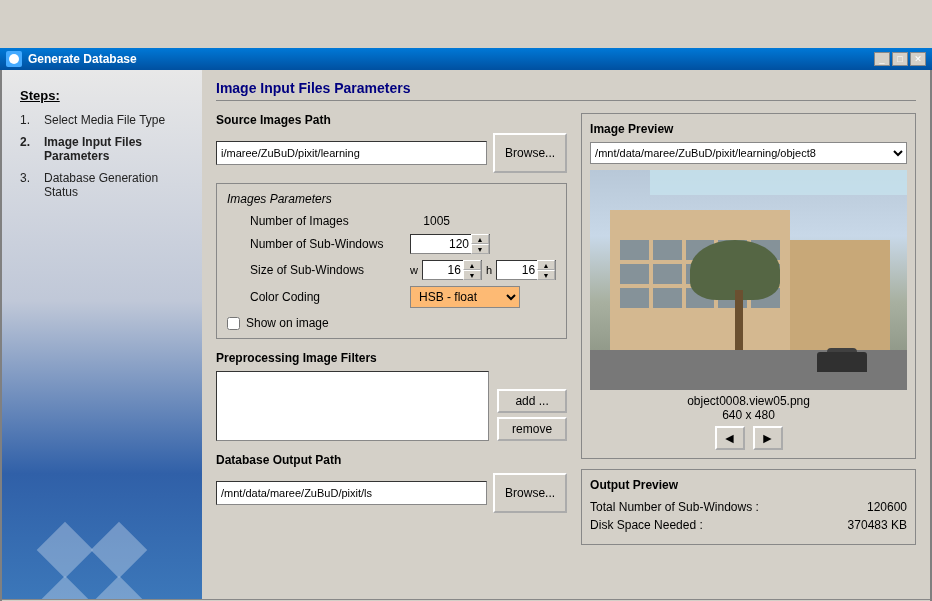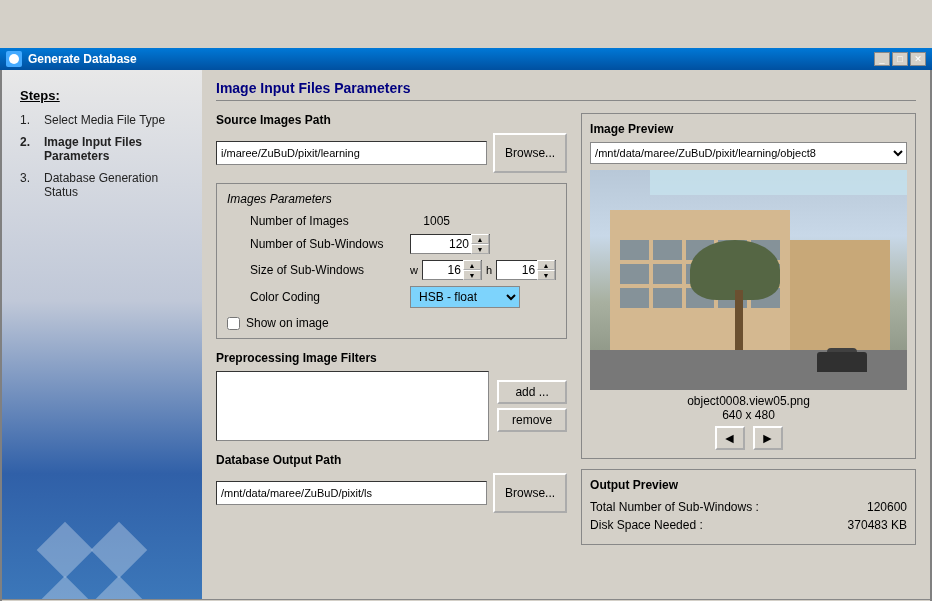--- a/index.html
+++ b/index.html
@@ -237,41 +237,41 @@
       border: none;
       background: transparent;
       text-align: right;
       font-size: 12px;
       padding: 0 2px;
       outline: none;
     }
     .dropdown-select {
       height: 22px;
       border: 1px solid #888;
-      background: #7dd3fc;
+      background: #fdba74;
       font-size: 12px;
       min-width: 110px;
       padding: 0 4px;
     }
     .checkbox-row {
       display: flex;
       align-items: center;
       gap: 6px;
       margin-top: 8px;
       font-size: 12px;
     }
 
     
     .preprocess-section {
       margin-top: 12px;
     }
     .filter-area {
       display: flex;
       gap: 8px;
-      align-items: center;
+      align-items: flex-end;
       margin-top: 6px;
     }
     .filter-list {
       flex: 1;
       height: 70px;
       border: 1px inset #888;
       background: white;
     }
     .filter-btns {
       display: flex;

